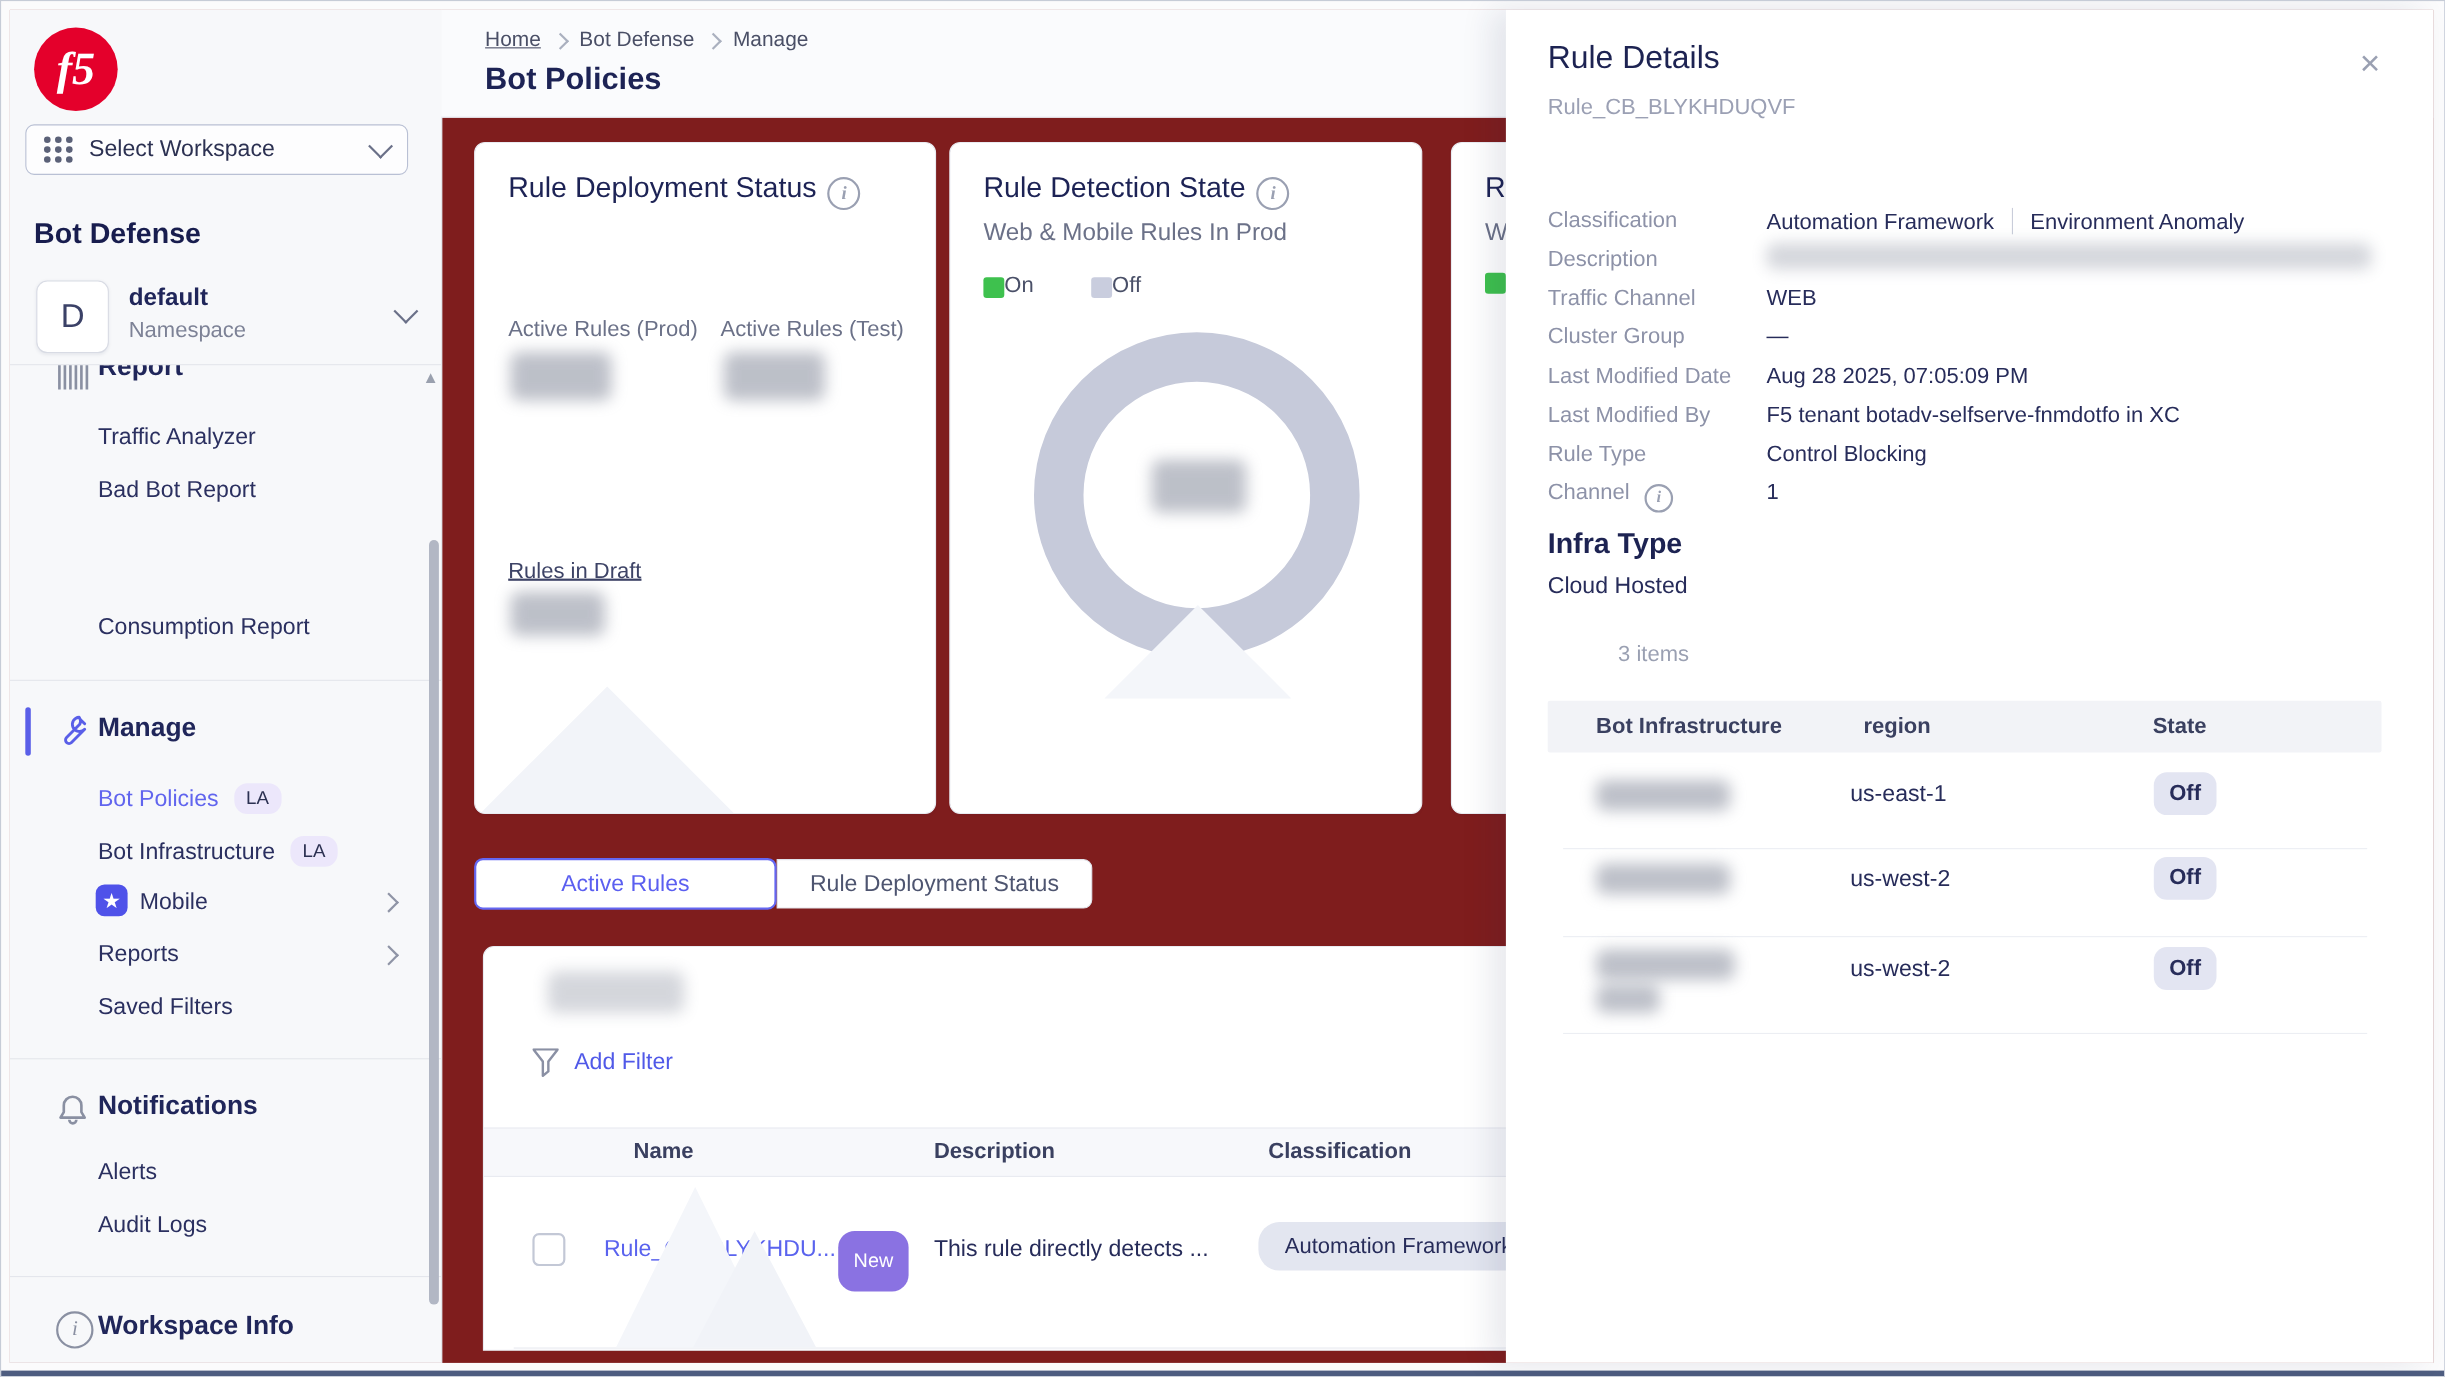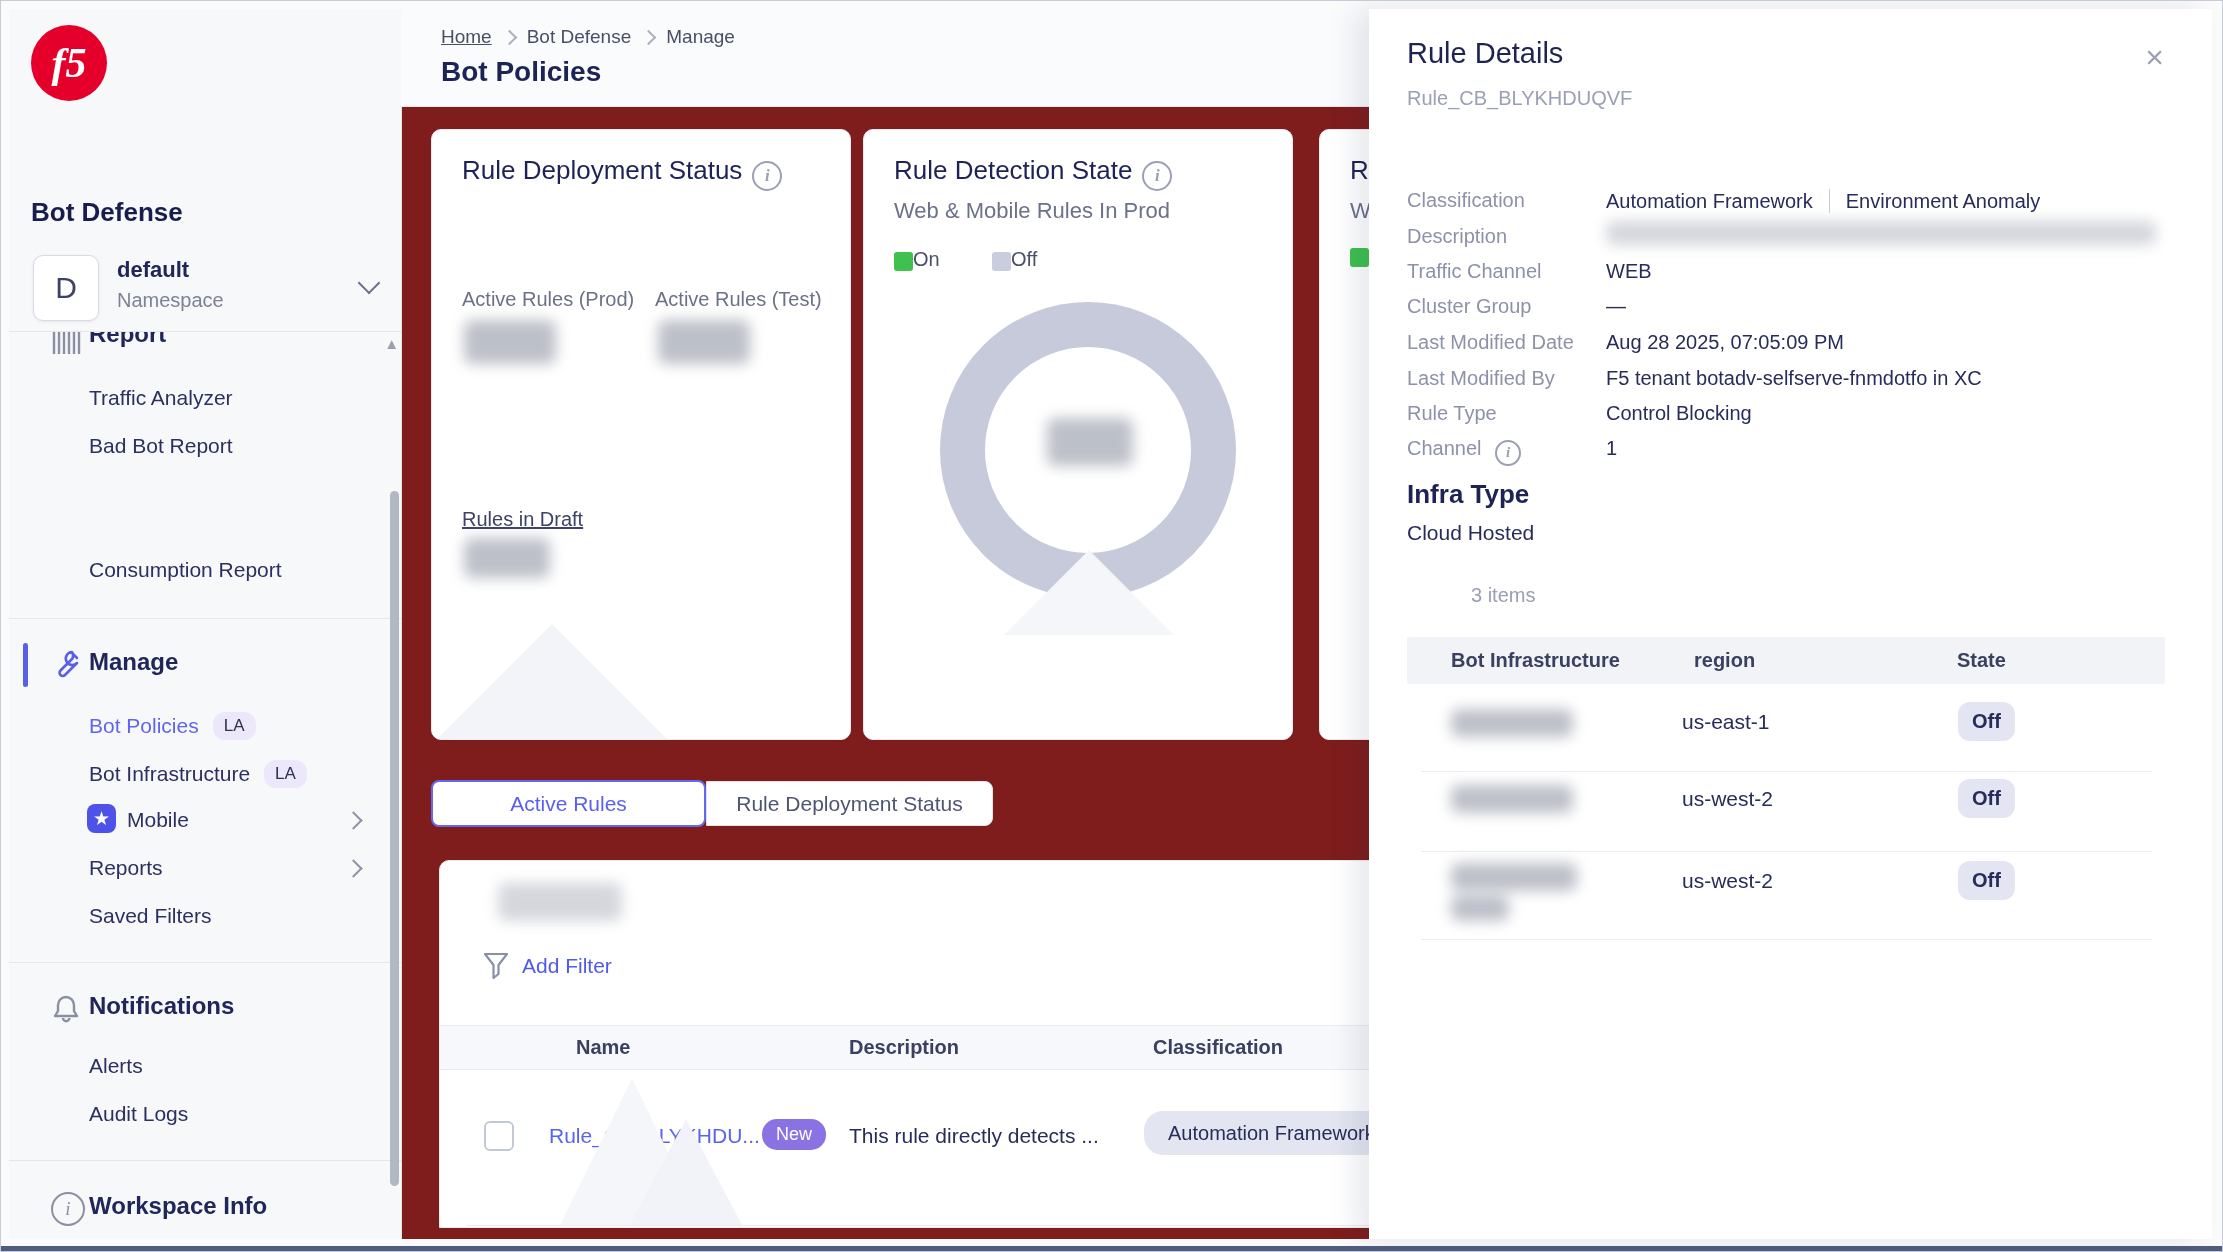--- a/index.html
+++ b/index.html
@@ -61,21 +61,21 @@
   .tab{position:absolute;box-sizing:border-box;display:flex;align-items:center;justify-content:center;font-size:21px;background:#fff;}
   .tab.on{border:2px solid #6467f2;border-radius:8px;color:#5b5ff0;z-index:2;}
   .tab.off{border:1px solid #e1e3ea;border-radius:0 8px 8px 0;color:#4e5570;}
   
   #table-card{position:absolute;left:430px;top:851px;width:1070px;bottom:11px;background:#fff;border:1px solid #e9ebf1;border-radius:10px 10px 0 0;}
   .add-filter{position:absolute;left:44px;top:92px;display:flex;align-items:center;gap:14px;color:#5059e8;font-size:21px;}
   .thead{position:absolute;left:0;right:0;background:#f7f8fb;border-top:1px solid #e9ebf1;border-bottom:1px solid #e9ebf1;}
   .th{position:absolute;font-size:20px;font-weight:bold;color:#3a4060;}
   .checkbox{position:absolute;width:26px;height:26px;border:2px solid #c3c8d6;border-radius:6px;background:#fff;}
   .rule-link{position:absolute;color:#5a63ee;font-size:21px;}
-  .badge-new{position:absolute;background:#8a72e2;color:#fff;font-size:18px;border-radius:15px;padding:5px 14px;}
+  .badge-new{position:absolute;background:#8a72e2;color:#fff;font-size:18px;border-radius:15px;padding:17px 14px;}
   .cell-txt{position:absolute;font-size:21px;color:#272c5a;}
   .pill{background:#e3e6f0;color:#272c5a;font-size:20px;border-radius:19px;display:flex;align-items:center;justify-content:center;}
   
   #panel{position:absolute;top:0;left:1360px;right:0;bottom:0;background:#fff;box-shadow:-14px 0 26px rgba(25,35,75,.10);z-index:5;}
   .panel-title{position:absolute;left:38px;top:28px;font-size:29px;font-weight:500;color:#1d2352;}
   .panel-sub{position:absolute;left:38px;top:78px;font-size:20px;color:#9ba0b4;}
   .close-x{position:absolute;right:48px;top:32px;font-size:32px;color:#9aa0b2;line-height:1;}
   .f-label{position:absolute;left:38px;font-size:20px;color:#8d92a8;}
   .f-value{position:absolute;left:237px;font-size:20px;color:#272c5a;}
   .vdiv{display:inline-block;width:1px;height:24px;background:#c9cdda;margin:0 16px;vertical-align:-5px;}
@@ -86,20 +86,35 @@
   .off-pill{position:absolute;background:#e3e5f2;color:#272c5a;font-size:20px;font-weight:bold;border-radius:12px;padding:8px 14px;}
 </style>
 </head>
 <body>
 
 <div id="frame">
 
   <div id="sidebar">
     <div class="logo">f5</div>
 
+    <div class="ws-btn">
+      <span class="grid-icon">
+          <i></i>
+          <i></i>
+          <i></i>
+          <i></i>
+          <i></i>
+          <i></i>
+          <i></i>
+          <i></i>
+          <i></i>
+        </span>
+      <span class="lbl">Select Workspace</span>
+      <span class="chev"></span>
+    </div>
 
     <div class="product-title">Bot Defense</div>
 
     <div class="ns-avatar">D</div>
     <div class="ns-name">default</div>
     <div class="ns-sub">Namespace</div>
     <div class="chev abs" style="left:352px;top:272px;"></div>
 
     <div class="side-divider" style="top:322px;"></div>
 

